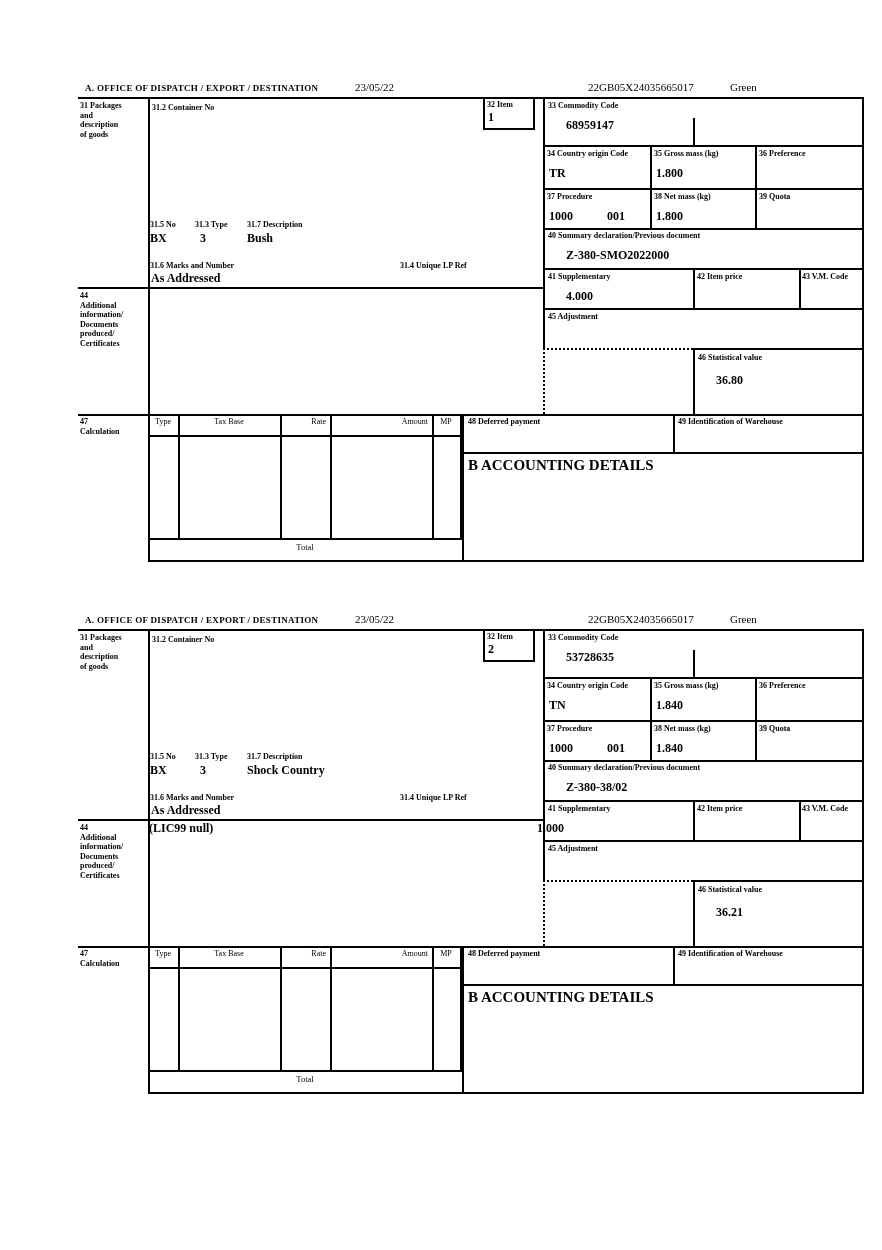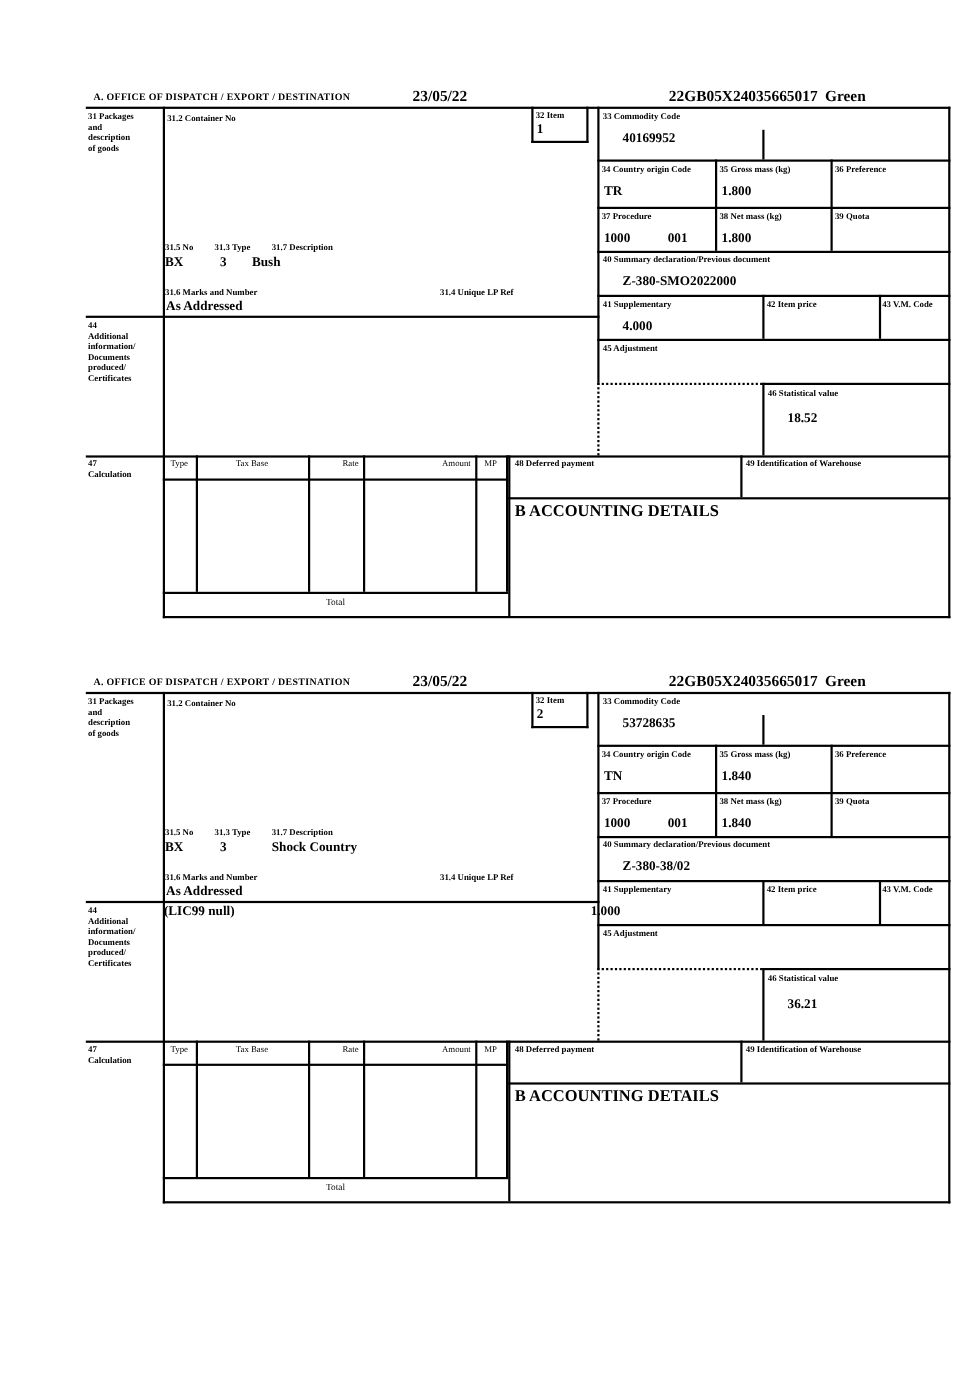--- a/index.html
+++ b/index.html
@@ -13,21 +13,21 @@
   .hl { position:absolute; height:2px; background:#000; }
   .vl { position:absolute; width:2px; background:#000; }
   .dh { position:absolute; height:0; border-top:2px dotted #000; }
   .dv { position:absolute; width:0; border-left:2px dotted #000; }
   .lbl {
     position:absolute; font-size:8px; font-weight:bold;
     line-height:1.2; white-space:pre-line; letter-spacing:0px;
   }
   .val { position:absolute; font-size:12px; font-weight:bold; white-space:pre; }
   .hdr { position:absolute; font-size:9px; font-weight:bold; letter-spacing:0.3px;text-align:right; }
-  .big { position:absolute; font-size:14px; font-weight:bold;margin-left:20px; }
+  .big { position:absolute; font-size:11px; font-weight:normal; }
   .cth { position:absolute; top:337px; font-size:8px; font-weight:normal; }
   .ctr { text-align:center; }
   .rgt { text-align:right; }
   .acct { position:absolute; font-size:15px; font-weight:bold; }
 </style>
 </head>
 <body>
 
 <div class="section" style="top:80px">
 
@@ -74,41 +74,41 @@
 
   <div class="lbl" style="left:2px; top:21px; width:64px">31 Packages
 and
 description
 of goods</div>
   <div class="lbl" style="left:74px; top:23px">31.2 Container No</div>
   <div class="val" style="left:74px; top:34px"></div>
   <div class="lbl" style="left:409px; top:20px">32 Item</div>
   <div class="val" style="left:410px; top:30px">1</div>
   <div class="lbl" style="left:470px; top:21px">33 Commodity Code</div>
-  <div class="val" style="left:488px; top:38px">40169952</div>
+  <div class="val" style="left:488px; top:38px">68959147</div>
   <div class="lbl" style="left:469px; top:69px">34 Country origin Code</div>
   <div class="val" style="left:471px; top:86px">TR</div>
   <div class="lbl" style="left:576px; top:69px">35 Gross mass (kg)</div>
   <div class="val" style="left:578px; top:86px">1.800</div>
   <div class="lbl" style="left:681px; top:69px">36 Preference</div>
   <div class="val" style="left:683px; top:86px"></div>
   <div class="lbl" style="left:469px; top:112px">37 Procedure</div>
   <div class="val" style="left:471px; top:129px">1000</div>
   <div class="val" style="left:529px; top:129px">001</div>
   <div class="lbl" style="left:576px; top:112px">38 Net mass (kg)</div>
   <div class="val" style="left:578px; top:129px">1.800</div>
   <div class="lbl" style="left:681px; top:112px">39 Quota</div>
   <div class="val" style="left:683px; top:129px"></div>
 
   <div class="lbl" style="left:72px; top:140px">31.5 No</div>
   <div class="lbl" style="left:117px; top:140px">31.3 Type</div>
   <div class="lbl" style="left:169px; top:140px">31.7 Description</div>
   <div class="val" style="left:72px; top:151px">BX</div>
   <div class="val" style="left:122px; top:151px">3</div>
-  <div class="val" style="left:151px; top:151px">Bush</div>
+  <div class="val" style="left:169px; top:151px">Bush</div>
   <div class="lbl" style="left:72px; top:181px">31.6 Marks and Number</div>
   <div class="lbl" style="left:322px; top:181px">31.4 Unique LP Ref</div>
   <div class="val" style="left:73px; top:191px">As Addressed</div>
   <div class="val" style="left:330px; top:191px"></div>
 
   <div class="lbl" style="left:470px; top:151px">40 Summary declaration/Previous document</div>
   <div class="val" style="left:488px; top:168px">Z-380-SMO2022000</div>
   <div class="lbl" style="left:470px; top:192px">41 Supplementary</div>
   <div class="val" style="left:488px; top:209px">4.000</div>
   <div class="lbl" style="left:619px; top:192px">42 Item price</div>
@@ -119,21 +119,21 @@
   <div class="lbl" style="left:2px; top:211px; width:64px">44
 Additional
 information/
 Documents
 produced/
 Certificates</div>
   <div class="val" style="left:71px; top:209px"></div>
   <div class="lbl" style="left:470px; top:232px">45 Adjustment</div>
   <div class="val" style="left:488px; top:248px"></div>
   <div class="lbl" style="left:620px; top:273px">46 Statistical value</div>
-  <div class="val" style="left:638px; top:293px">18.52</div>
+  <div class="val" style="left:638px; top:293px">36.80</div>
 
   <div class="lbl" style="left:2px; top:337px">47
 Calculation</div>
   <div class="cth ctr" style="left:70px; width:30px">Type</div>
   <div class="cth ctr" style="left:100px; width:102px">Tax Base</div>
   <div class="cth rgt" style="left:202px; width:46px">Rate</div>
   <div class="cth rgt" style="left:252px; width:98px">Amount</div>
   <div class="cth ctr" style="left:354px; width:28px">MP</div>
   <div class="lbl" style="left:390px; top:337px">48 Deferred payment</div>
   <div class="lbl" style="left:600px; top:337px">49 Identification of Warehouse</div>

